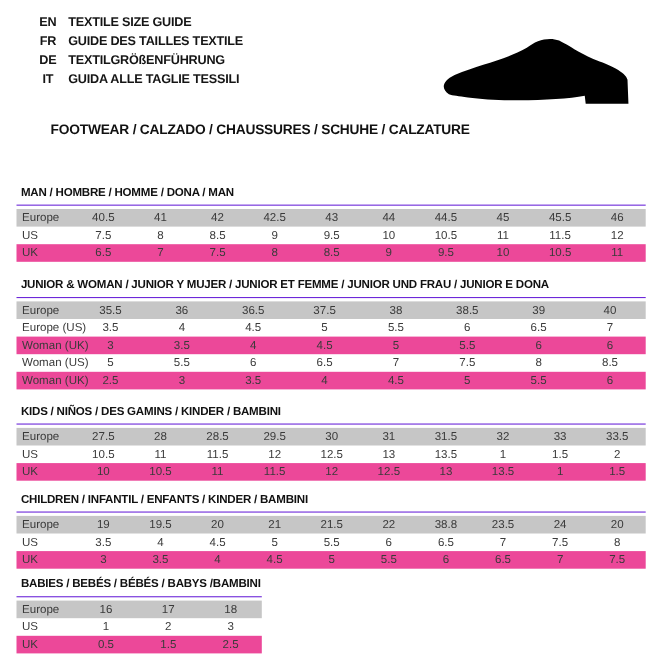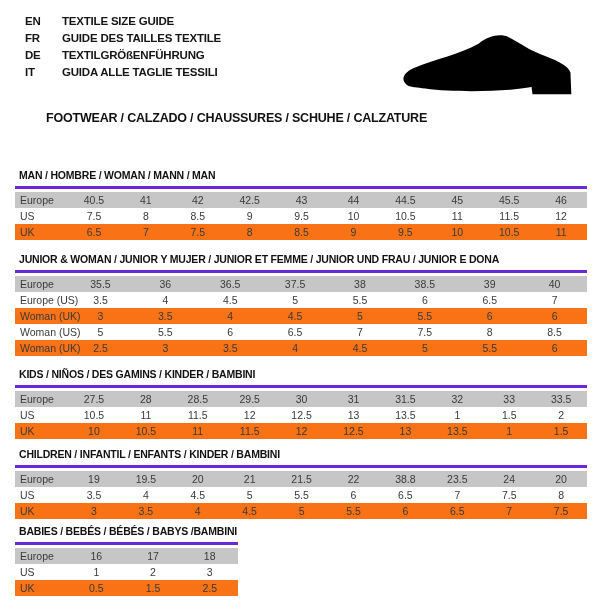--- a/index.html
+++ b/index.html
@@ -3,46 +3,46 @@
 <meta charset="utf-8">
 <style>
   html,body{margin:0;padding:0;background:#ffffff;}
   body{width:600px;height:600px;position:relative;overflow:hidden;
        font-family:"Liberation Sans","DejaVu Sans",sans-serif;color:#3a3a3a;}
   .page{position:absolute;inset:0;background:#fff;}
 
   
   .lang-list{position:absolute;top:12px;left:25px;}
   .lang-row{display:flex;height:17px;align-items:center;
-            font-weight:bold;font-size:11.5px;color:#151515;letter-spacing:-0.2px;}
+            font-weight:bold;font-size:11.5px;color:#151515;letter-spacing:-0.2px;text-align:center;}
   .lang-code{width:37px;flex:none;}
 
   
   .shoe{position:absolute;top:26px;left:396px;width:190px;height:80px;}
   .shoe svg{width:100%;height:100%;display:block;}
 
   
   .footwear-title{position:absolute;top:111px;left:18px;
                   font-weight:bold;font-size:12.5px;color:#111;letter-spacing:-0.2px;margin-left:28px;}
 
   
   #sections section{position:absolute;left:15px;}
   #sections section:nth-child(1){top:169px;}
   #sections section:nth-child(2){top:253px;}
   #sections section:nth-child(3){top:368px;}
   #sections section:nth-child(4){top:448px;}
   #sections section:nth-child(5){top:525px;}
 
   .section-title{font-weight:bold;font-size:10.5px;color:#111;
                  letter-spacing:-0.2px;padding-left:4px;margin-bottom:5px;white-space:nowrap;}
-  .table{width:572px;border-top:3px solid #6d28d9;padding-top:3px;}
+  .table{width:572px;border-top:1px solid #6d28d9;padding-top:3px;}
   section.narrow .table{width:223px;}
   .row{display:flex;height:16px;line-height:16px;font-size:10.5px;}
   .row.r-europe{background:#c6c6c6;}
-  .row.r-alt{background:#f97316;}
+  .row.r-alt{background:#ec4899;}
   .cell{flex:1;text-align:center;white-space:nowrap;}
   .cell.label{flex:none;width:48px;text-align:left;padding-left:5px;}
 </style>
 </head>
 <body>
 
 <div class="page">
 
   <div class="lang-list" id="langList">
       <div class="lang-row">
@@ -74,21 +74,21 @@
            L 203 94 L 158 94 L 157 84
            C 130 90 70 92 34 86
            C 24 84 18 84 14 82 Z"></path>
     </svg>
   </div>
 
   <div class="footwear-title">FOOTWEAR / CALZADO / CHAUSSURES / SCHUHE / CALZATURE</div>
 
   <div id="sections">
       <section class="">
-        <div class="section-title">MAN / HOMBRE / WOMAN / MANN / MAN</div>
+        <div class="section-title">MAN / HOMBRE / HOMME / DONA / MAN</div>
         <div class="table">
           <div class="row r-europe">
             <div class="cell label">Europe</div>
             <div class="cell">40.5</div>
             <div class="cell">41</div>
             <div class="cell">42</div>
             <div class="cell">42.5</div>
             <div class="cell">43</div>
             <div class="cell">44</div>
             <div class="cell">44.5</div>

